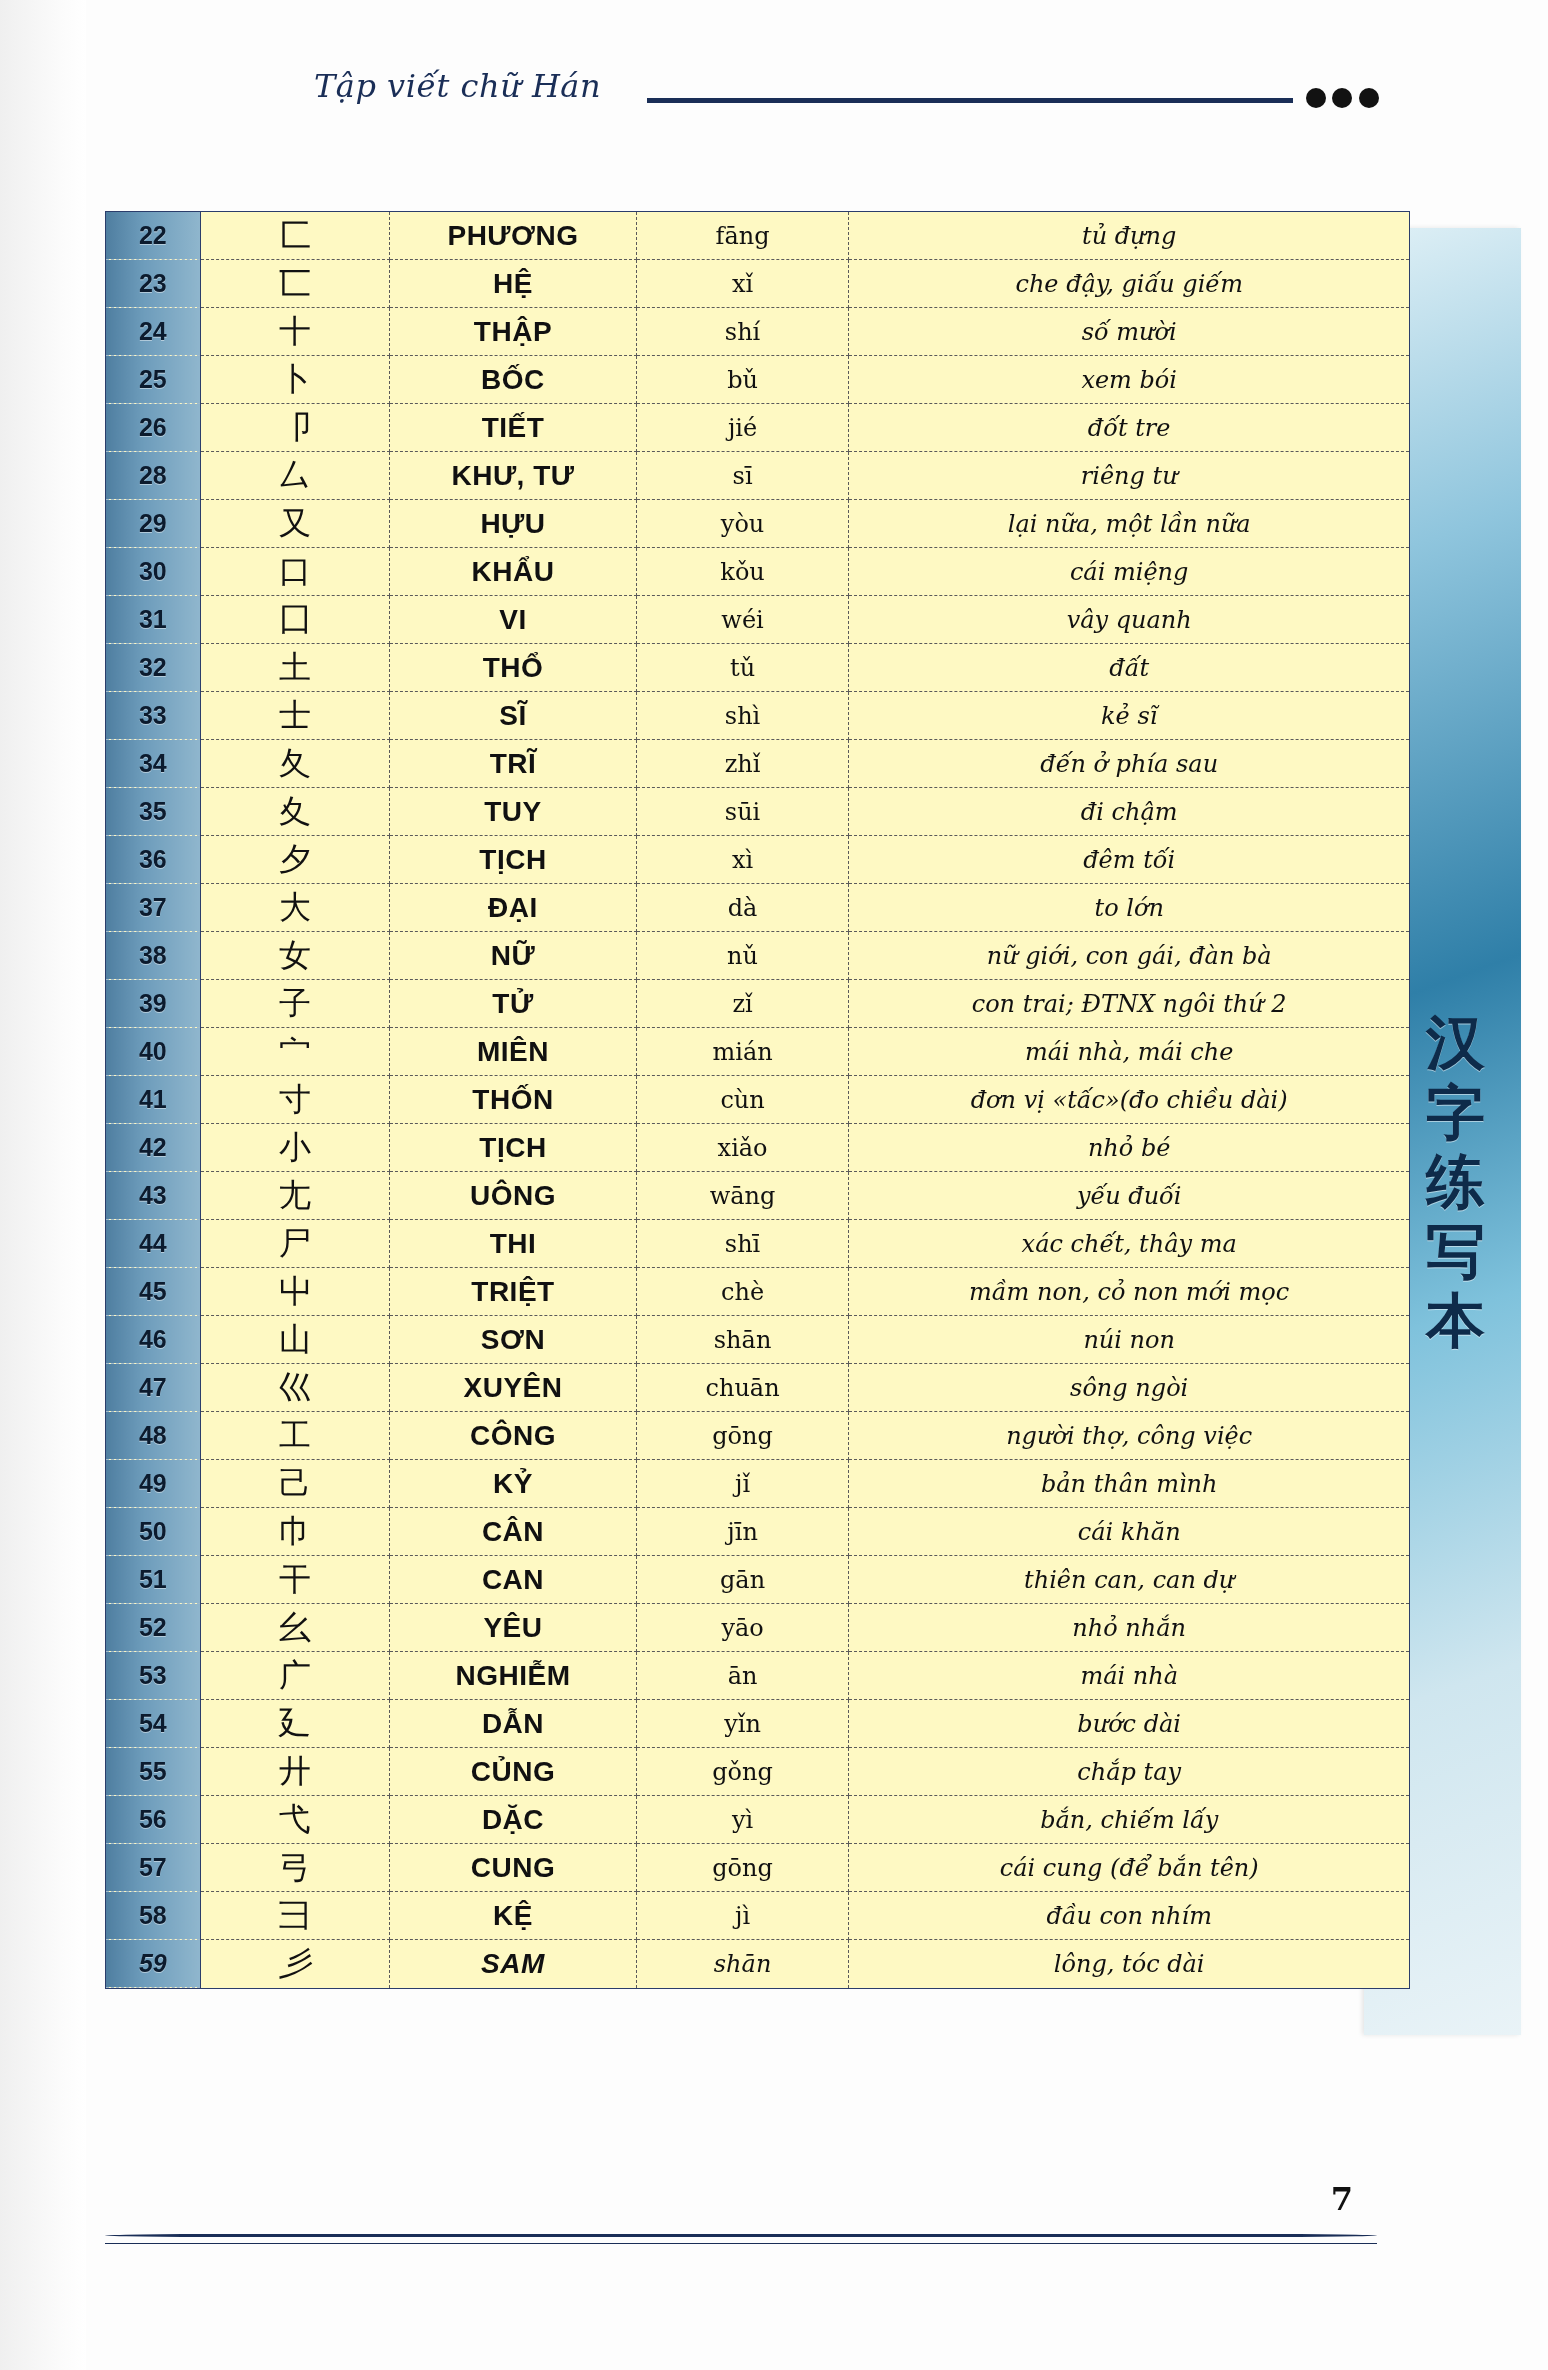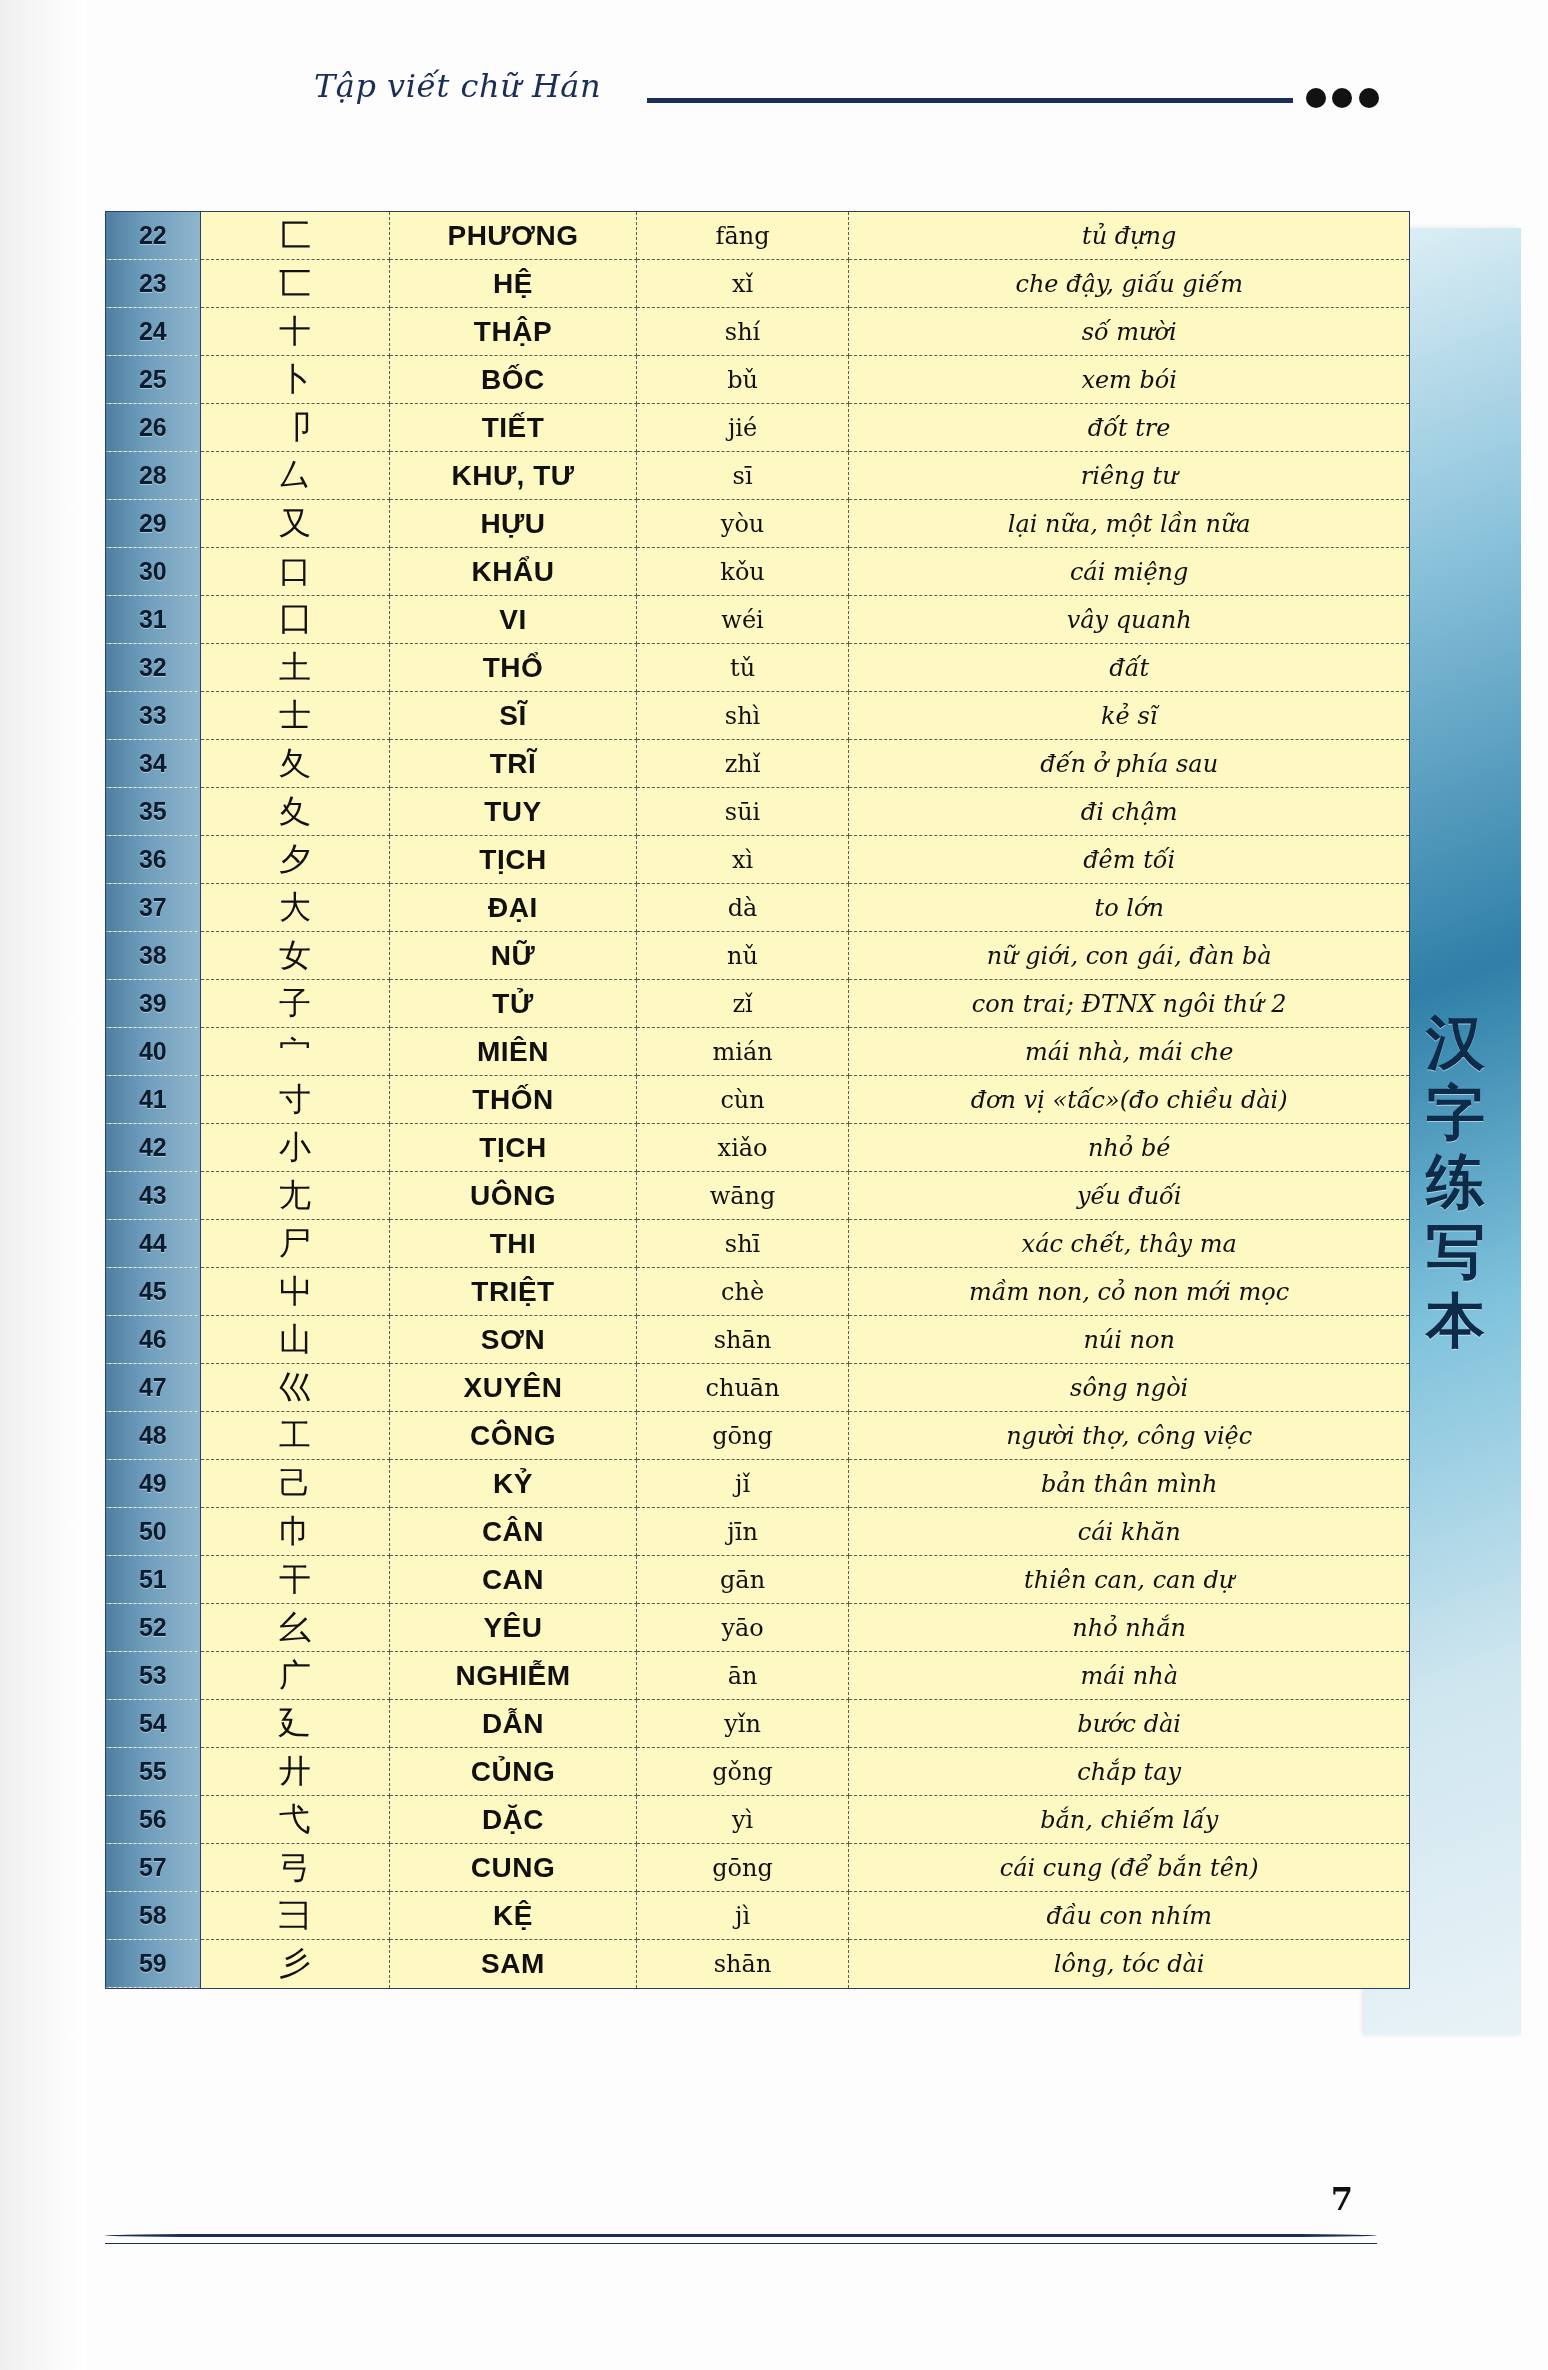--- a/index.html
+++ b/index.html
@@ -117,21 +117,21 @@
   table.ch td {
     border-bottom: 1.9px dashed #5a5a5a;
     border-right: 1.9px dashed #5a5a5a;
     height: 47px;
     padding: 0 3.8px;
     text-align: center;
     vertical-align: middle;
     overflow: hidden;
     white-space: nowrap;
   }
-  table.ch tr:last-child td { border-bottom: none; }
+  table.ch tr:last-child td { border-bottom: none; font-style: italic; }
   table.ch td:last-child { border-right: none; }
 
   .c-num {
     width: 86px;
     background: linear-gradient(90deg, #4f7ea0 0%, #6d9cbb 40%, #8fb6cd 100%);
     color: #0c1b2e;
     font-size: 25px;
     font-weight: bold;
     border-right: 1.9px solid #2b3d6b !important;
     border-bottom: 1.9px dashed #9fb9cc !important;

